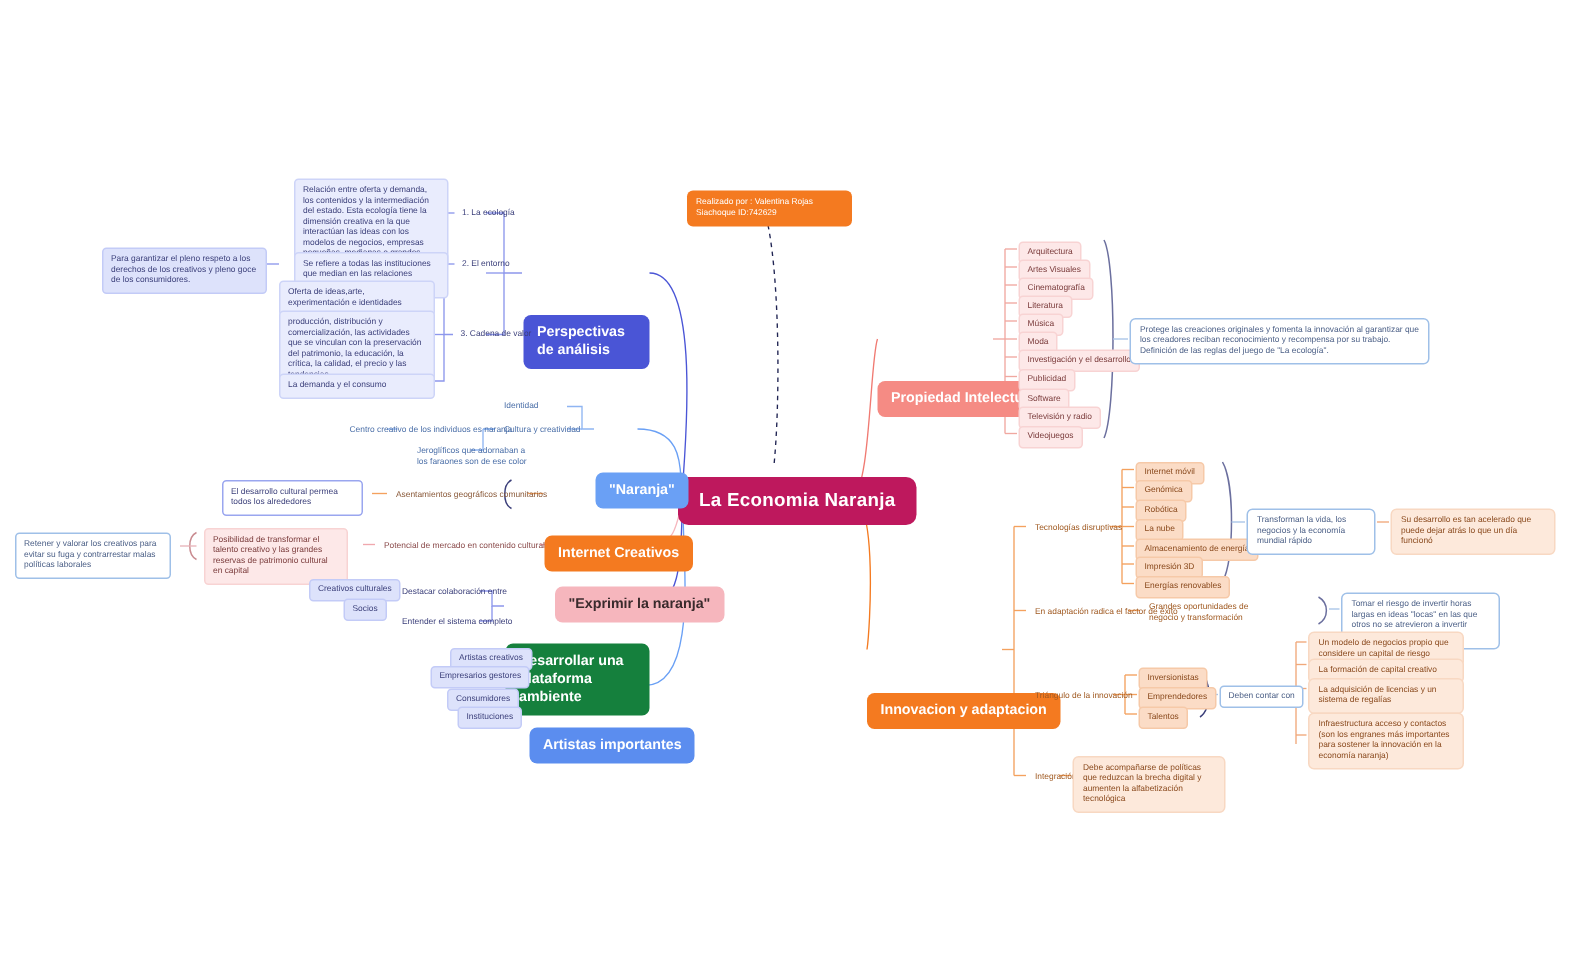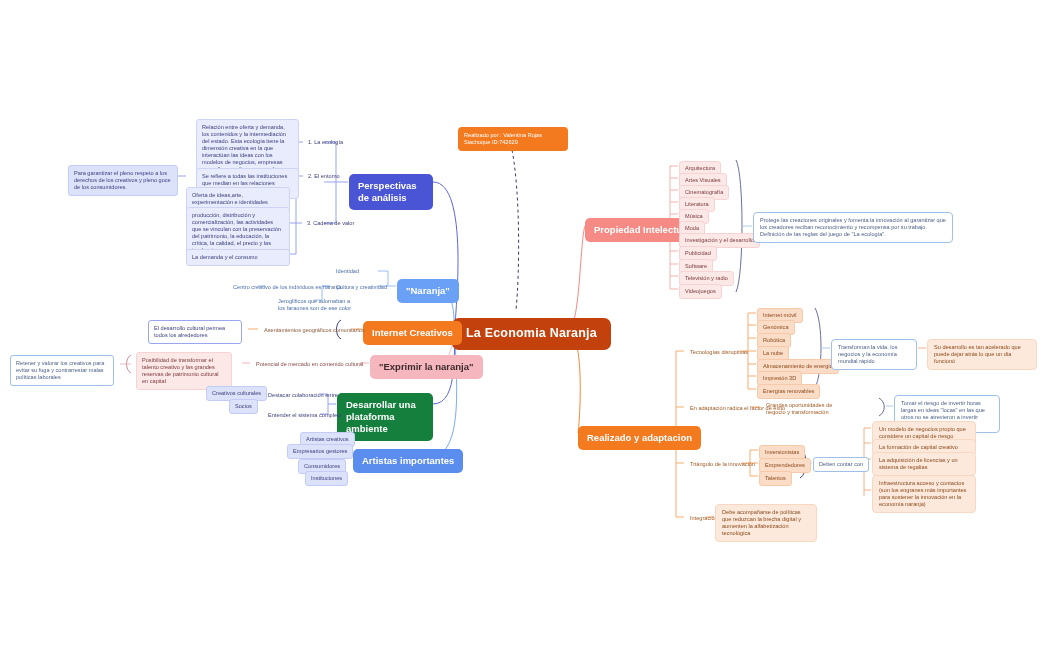--- a/index.html
+++ b/index.html
@@ -3,25 +3,25 @@
 <meta charset="utf-8">
 <style>
   html,body{margin:0;padding:0;background:#ffffff;}
   body{width:1049px;height:650px;position:relative;overflow:hidden;
        font-family:"Liberation Sans","DejaVu Sans",sans-serif;}
   #canvas{position:absolute;left:0;top:0;width:1049px;height:650px;}
   svg.links{position:absolute;left:0;top:0;width:1049px;height:650px;pointer-events:none;}
   .node{position:absolute;box-sizing:border-box;border-radius:4px;line-height:1.25;}
 
   
-  .central{background:#c2410c;color:#ffffff;font-size:12.5px;font-weight:bold;
+  .central{background:#be185d;color:#ffffff;font-size:12.5px;font-weight:bold;
            padding:8px 14px;border-radius:7px;letter-spacing:.2px;white-space:nowrap;}
 
   
-  .main{font-weight:bold;font-size:9.5px;padding:6px 9px;border-radius:5px;color:#fff;}
+  .main{font-weight:bold;font-size:9.5px;padding:6px 9px;border-radius:5px;color:#fff;margin-top:36px;}
   .m-blue{background:#4a55d6;}
   .m-lblue{background:#5b8def;}
   .m-lblue2{background:#6aa0f5;}
   .m-orange{background:#f47a20;}
   .m-pink{background:#f6b6bd;color:#3a2a2c;}
   .m-navy{background:#15803d;}
 
   
   .b1{background:#dde2fb;color:#3b3f7a;border:1px solid #c3cbf7;}
   .b2{background:#e9ecfd;color:#3b3f7a;border:1px solid #cdd4f8;}
@@ -211,21 +211,21 @@
 <div class="node lbl p2" style="left:679px;top:209px;">Música</div>
 <div class="node lbl p2" style="left:679px;top:221px;">Moda</div>
 <div class="node lbl p2" style="left:679px;top:233px;">Investigación y el desarrollo</div>
 <div class="node lbl p2" style="left:679px;top:246px;">Publicidad</div>
 <div class="node lbl p2" style="left:679px;top:259px;">Software</div>
 <div class="node lbl p2" style="left:679px;top:271px;">Televisión y radio</div>
 <div class="node lbl p2" style="left:679px;top:284px;">Videojuegos</div>
 
 <div class="node note pout" style="left:753px;top:212px;width:200px;">Protege las creaciones originales y fomenta la innovación al garantizar que los creadores reciban reconocimiento y recompensa por su trabajo. Definición de las reglas del juego de "La ecología".</div>
 
-<div class="node main m-orange" style="left:578px;top:426px;">Realizado y adaptacion</div>
+<div class="node main m-orange" style="left:578px;top:426px;">Innovacion y adaptacion</div>
 
 <div class="node lbl oplain" style="left:685px;top:346px;">Tecnologías disruptivas</div>
 <div class="node lbl o1" style="left:757px;top:308px;">Internet móvil</div>
 <div class="node lbl o1" style="left:757px;top:320px;">Genómica</div>
 <div class="node lbl o1" style="left:757px;top:333px;">Robótica</div>
 <div class="node lbl o1" style="left:757px;top:346px;">La nube</div>
 <div class="node lbl o1" style="left:757px;top:359px;">Almacenamiento de energía</div>
 <div class="node lbl o1" style="left:757px;top:371px;">Impresión 3D</div>
 <div class="node lbl o1" style="left:757px;top:384px;">Energías renovables</div>
 

